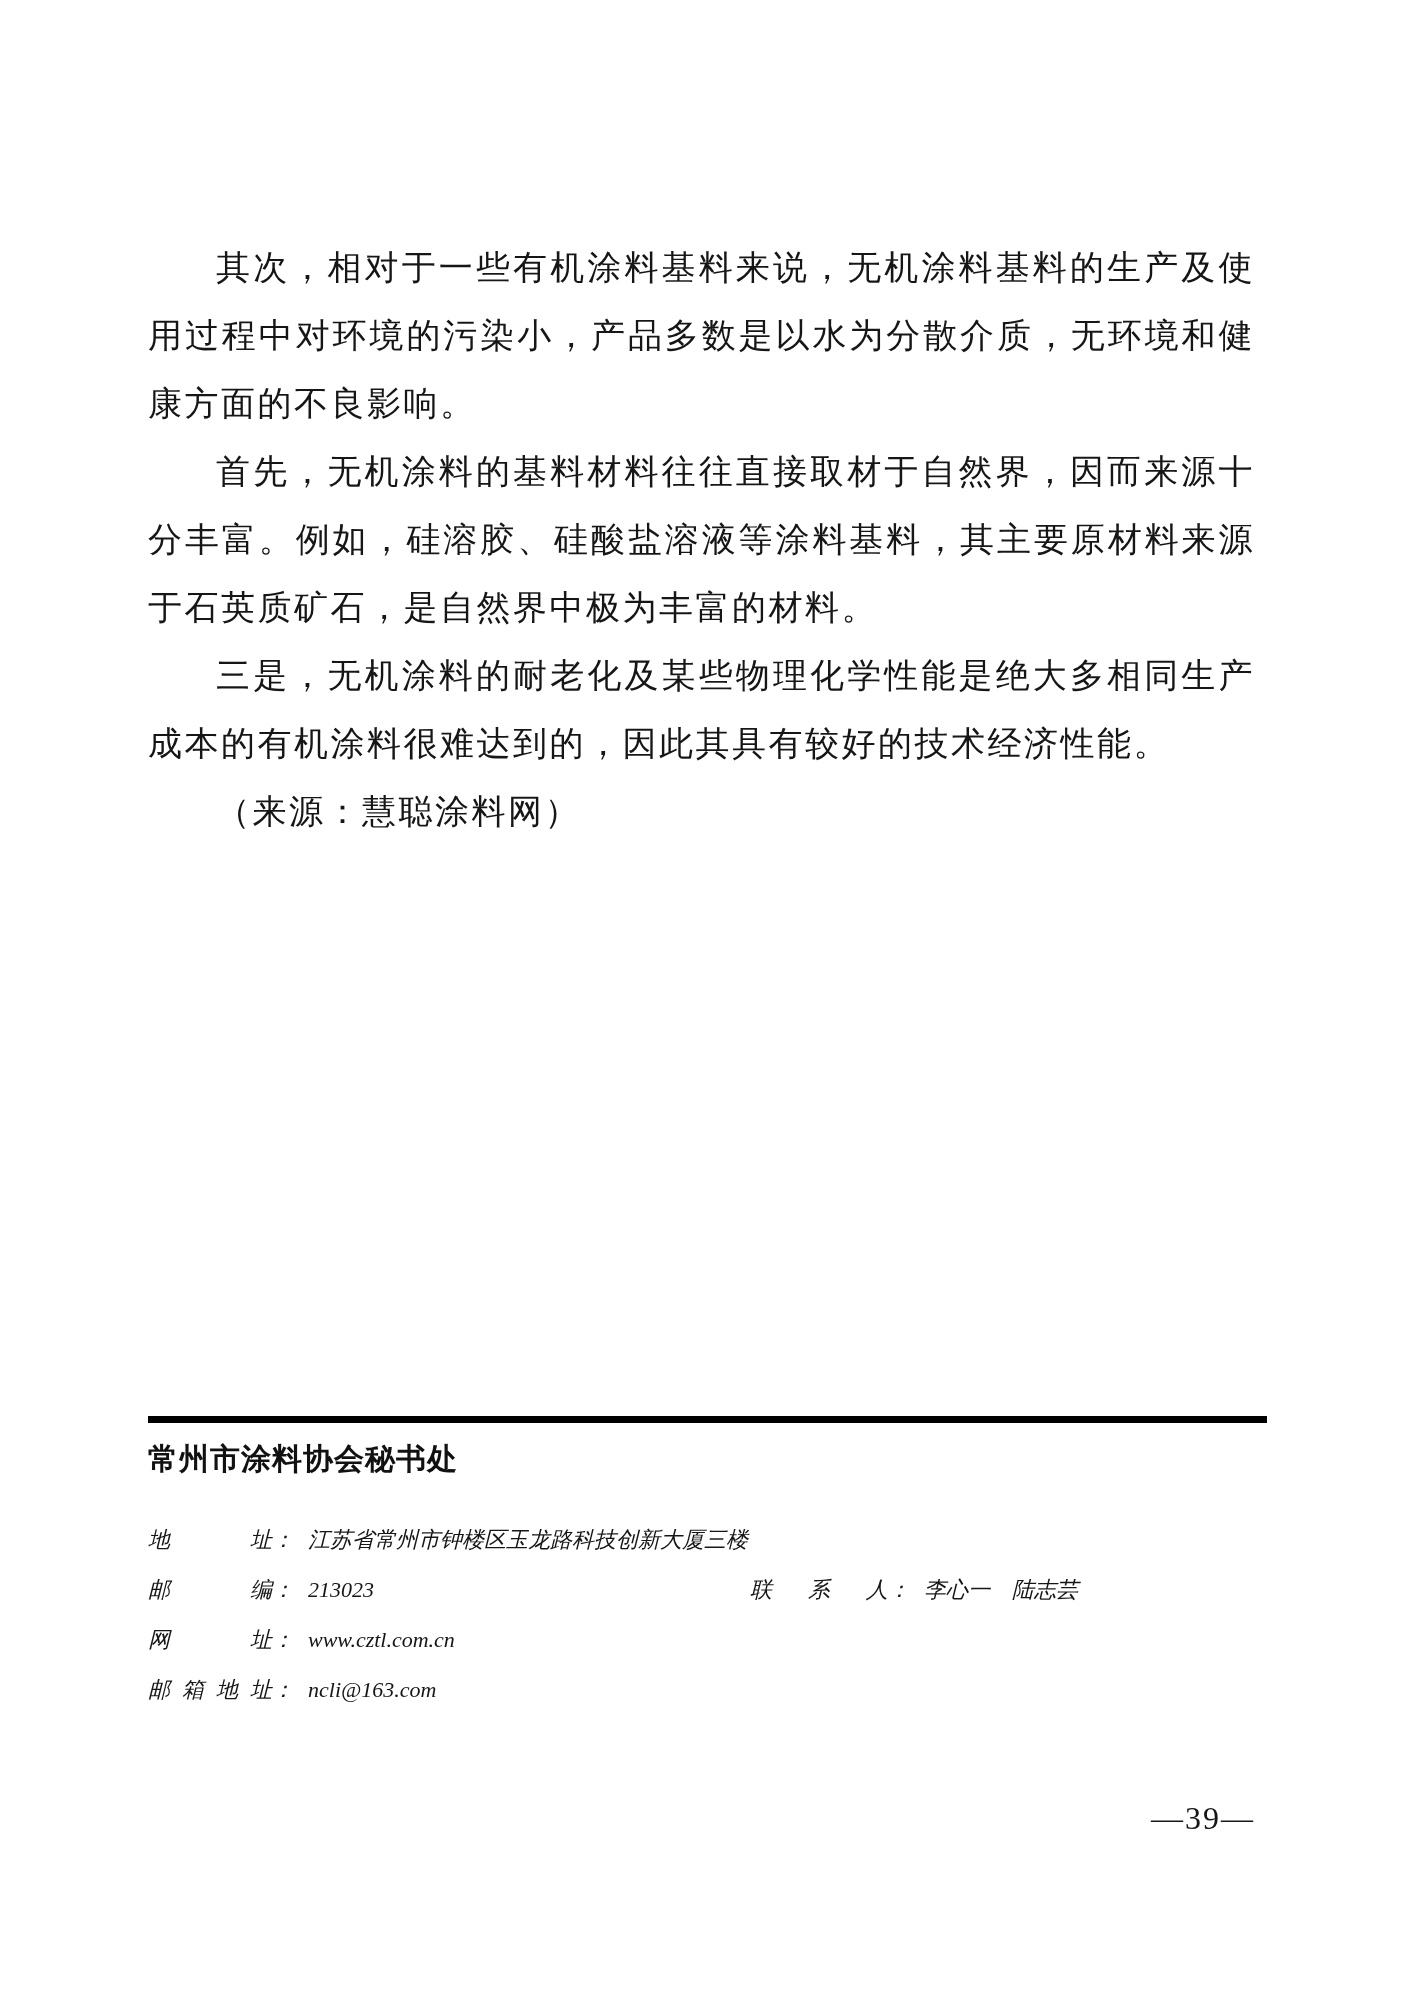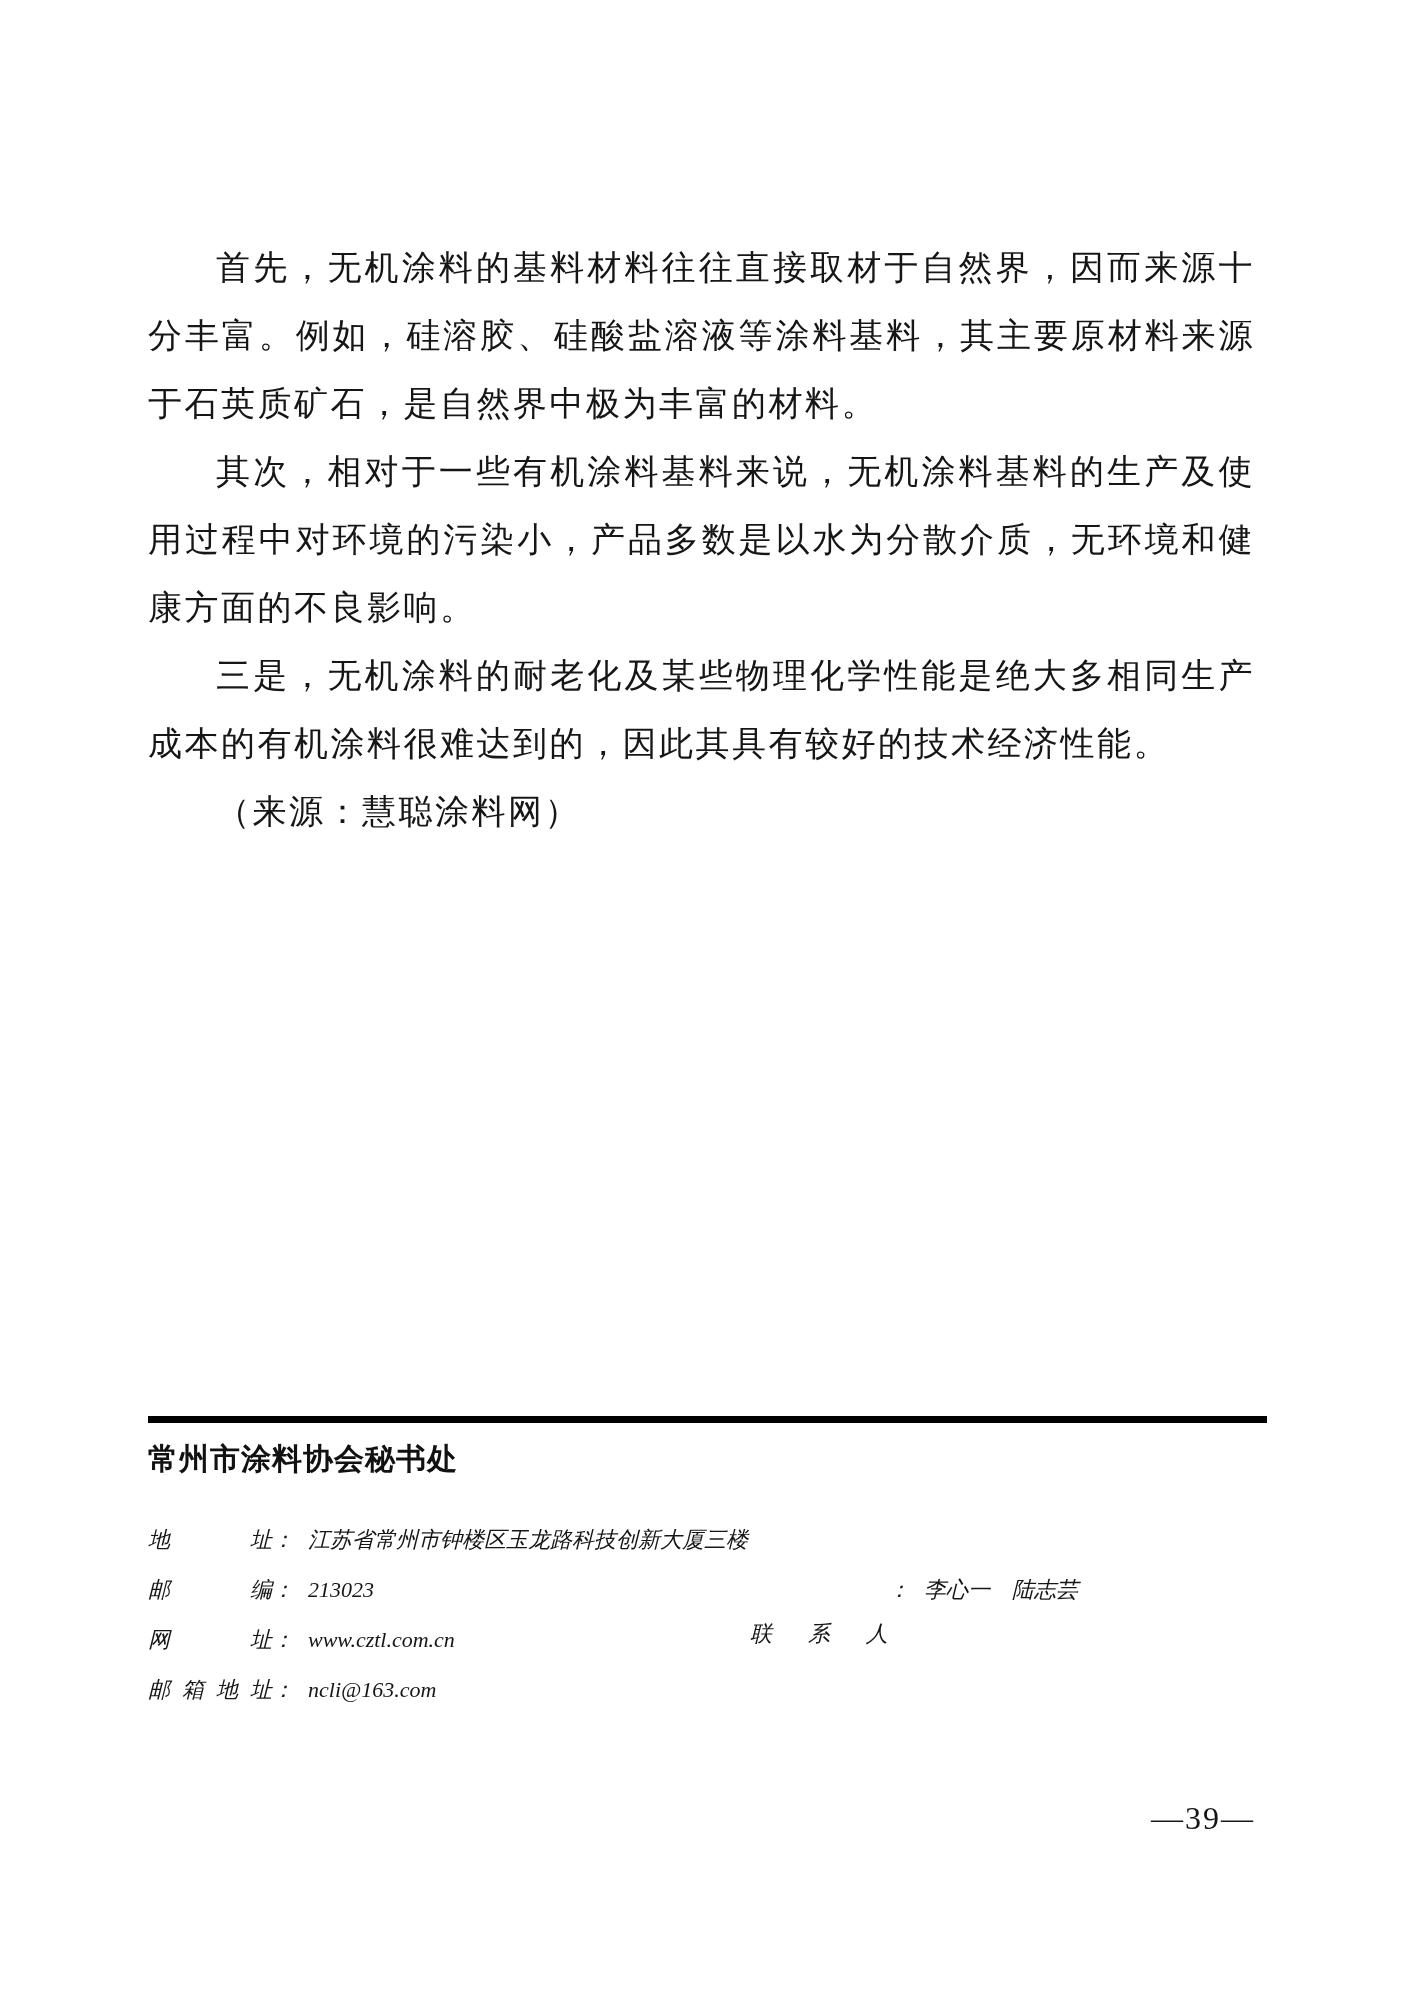--- a/index.html
+++ b/index.html
@@ -84,42 +84,41 @@
   .c-value {
     margin-left: 14px;
   }
   .col2 {
     position: absolute;
     left: 602px;
     top: 0;
   }
   .col2 .c-label {
     width: 138px;
-    margin-top: 44px;
   }
   
   .page-num {
     position: absolute;
     left: 148px;
     top: 1796px;
     width: 1107px;
     text-align: right;
     font-size: 32px;
     line-height: 44px;
     letter-spacing: 2px;
   }
 </style>
 </head>
 <body>
 
 <div class="page">
 
   <div class="body-text">
+    <p>其次，相对于一些有机涂料基料来说，无机涂料基料的生产及使用过程中对环境的污染小，产品多数是以水为分散介质，无环境和健康方面的不良影响。</p>
     <p>首先，无机涂料的基料材料往往直接取材于自然界，因而来源十分丰富。例如，硅溶胶、硅酸盐溶液等涂料基料，其主要原材料来源于石英质矿石，是自然界中极为丰富的材料。</p>
-    <p>其次，相对于一些有机涂料基料来说，无机涂料基料的生产及使用过程中对环境的污染小，产品多数是以水为分散介质，无环境和健康方面的不良影响。</p>
     <p>三是，无机涂料的耐老化及某些物理化学性能是绝大多相同生产成本的有机涂料很难达到的，因此其具有较好的技术经济性能。</p>
     <p class="source-line">（来源：慧聪涂料网）</p>
   </div>
 
   <div class="doc-footer">
     <div class="footer-rule"></div>
     <div class="footer-heading">常州市涂料协会秘书处</div>
 
     <div class="contact-rows">
 

